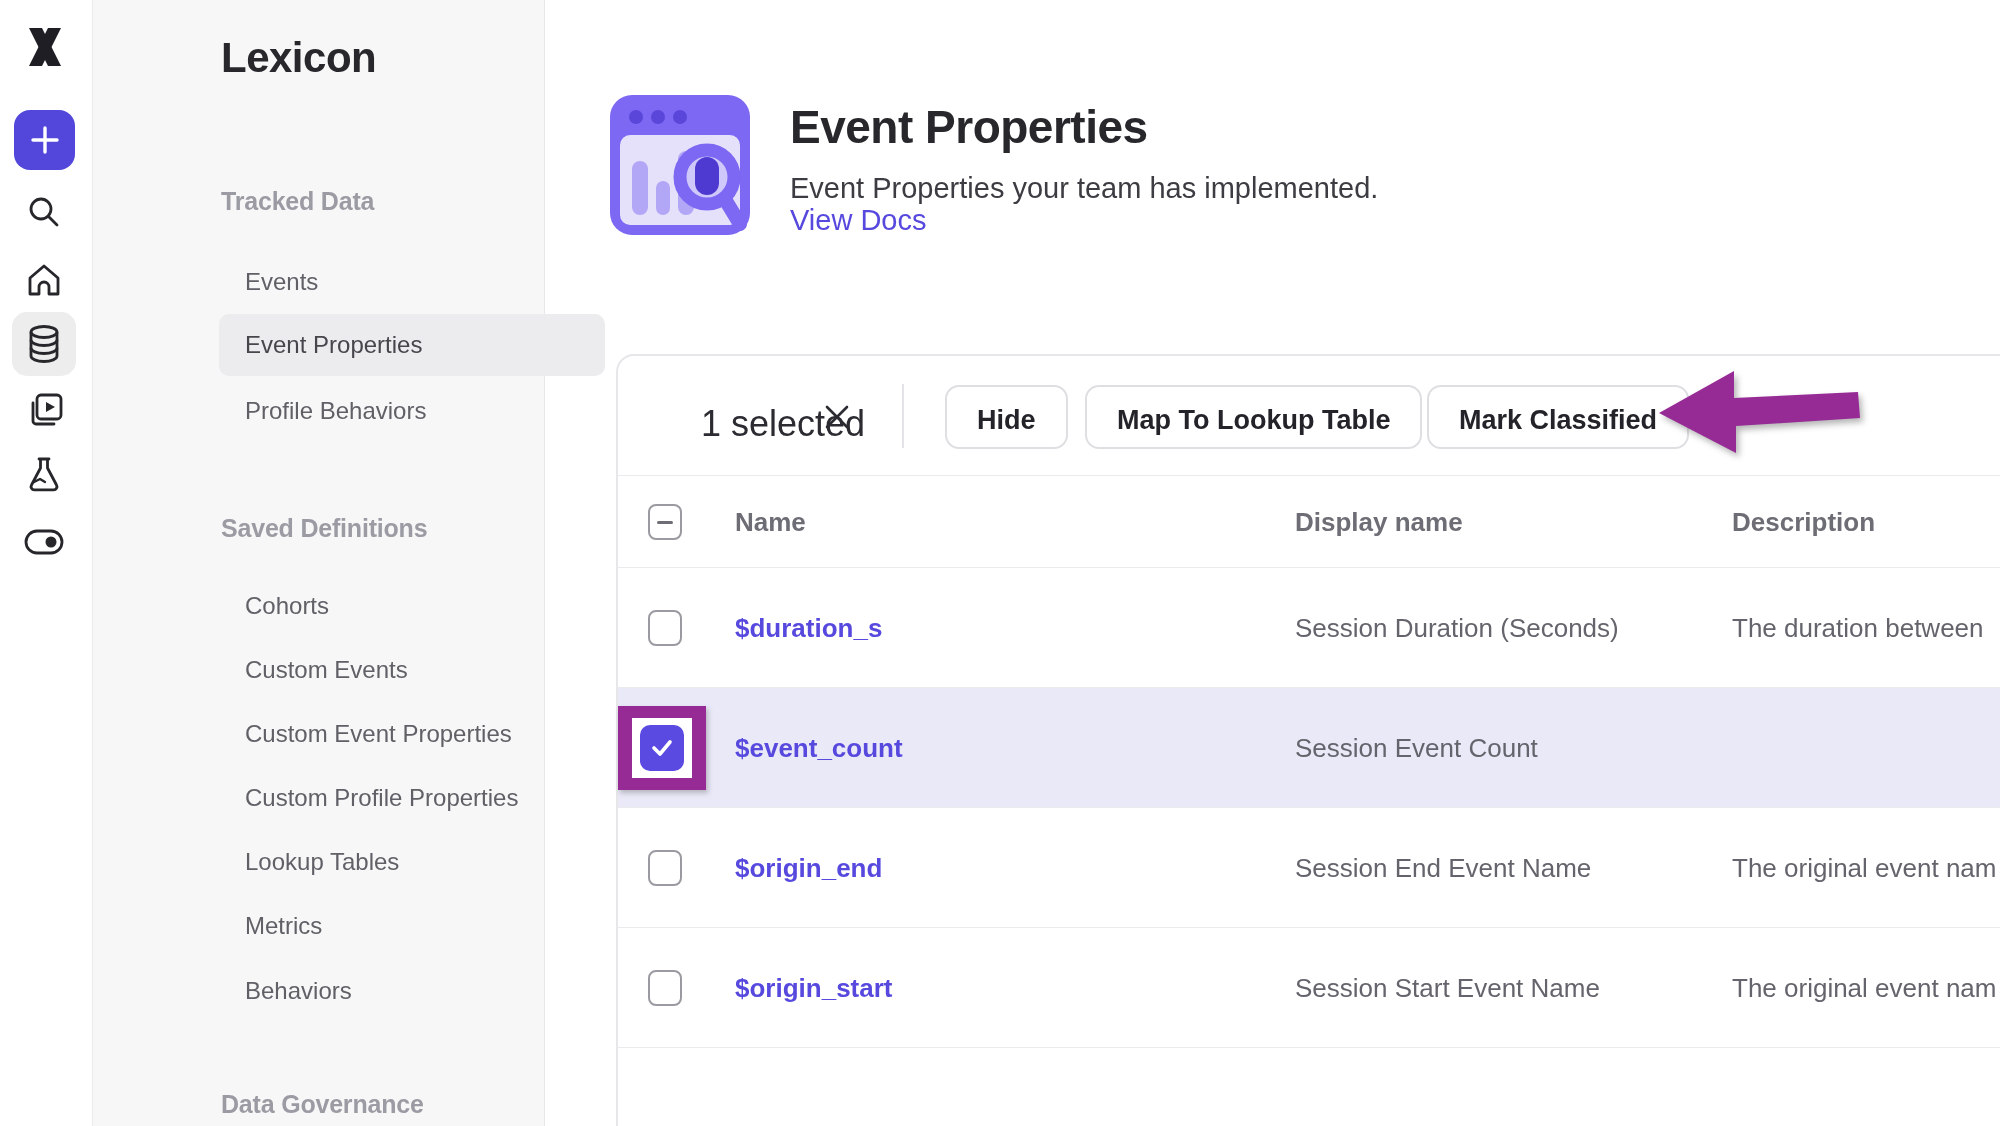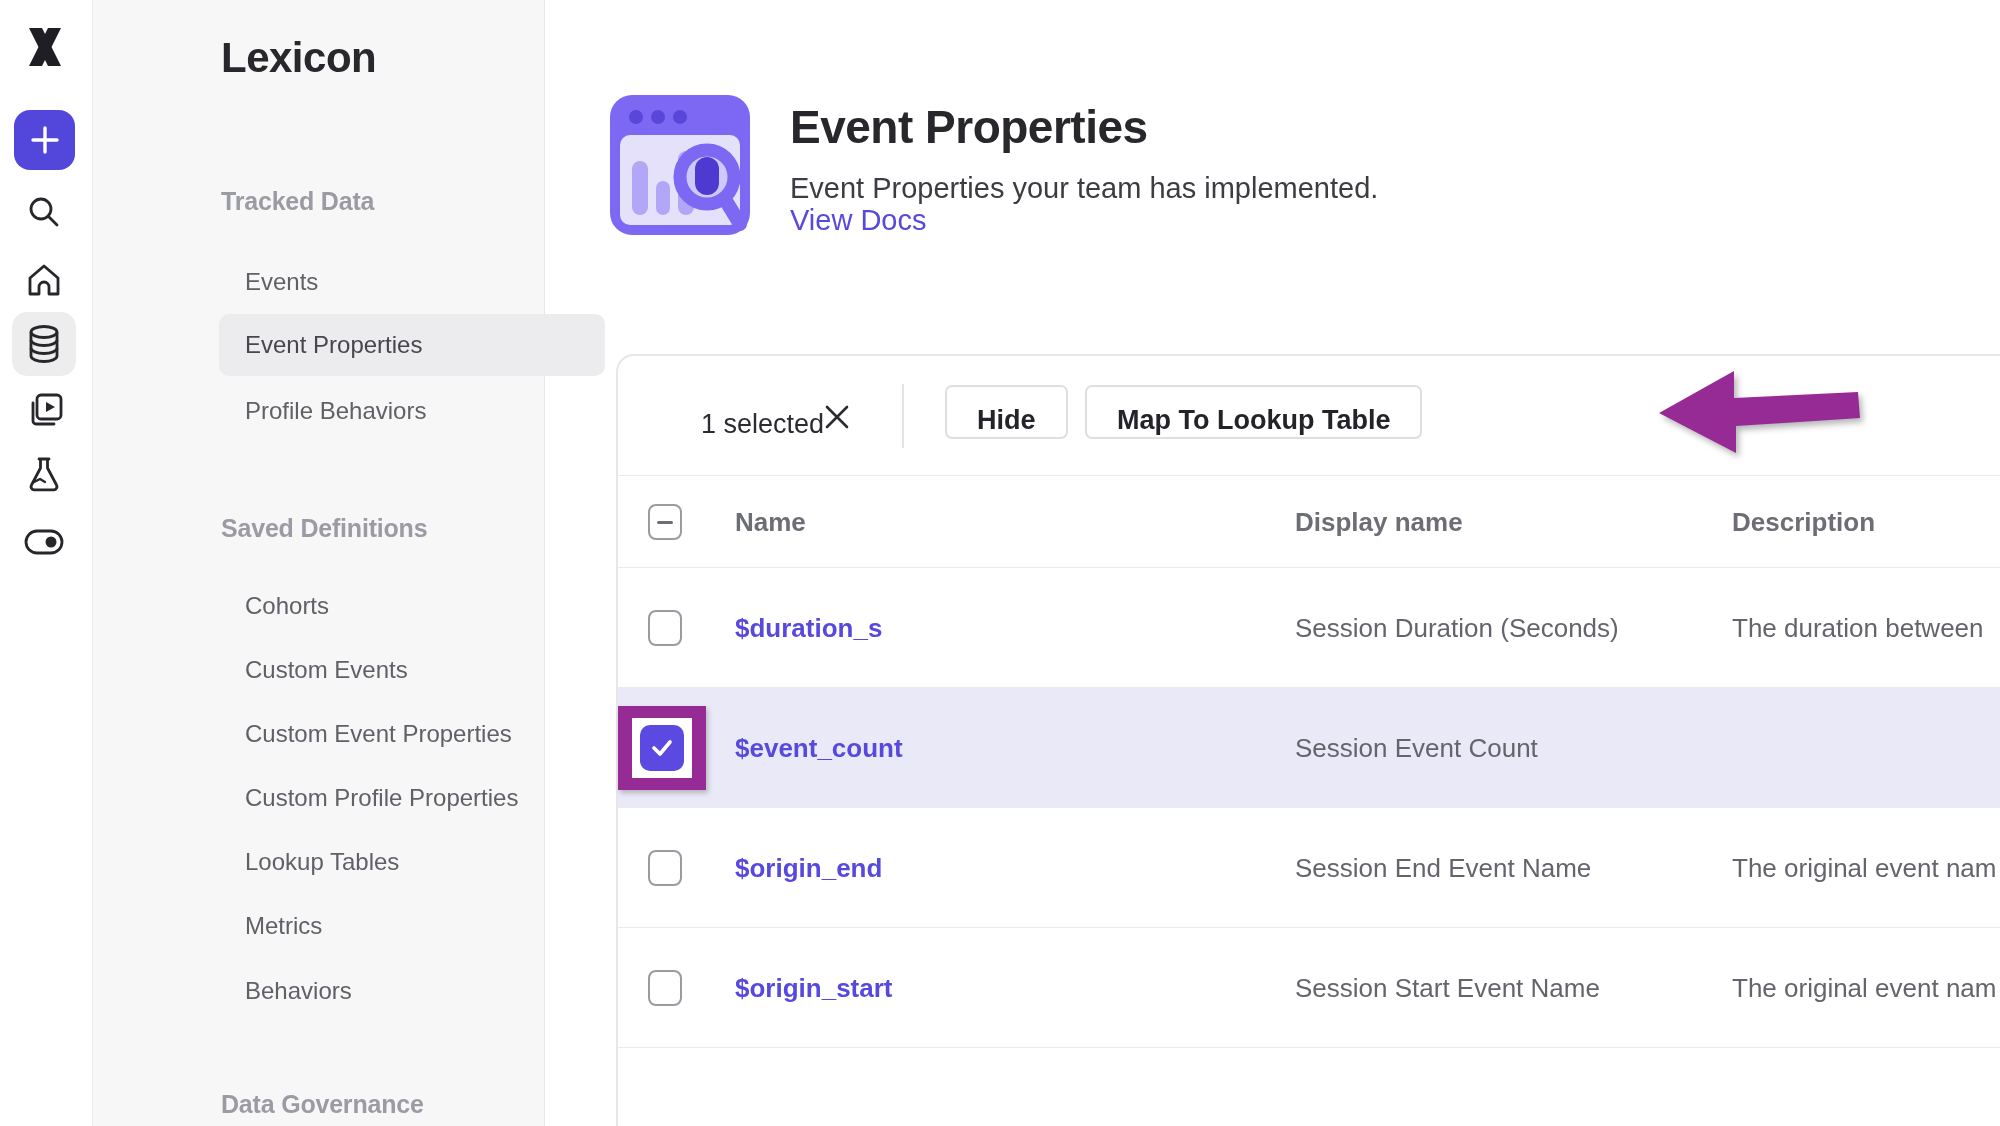--- a/index.html
+++ b/index.html
@@ -46,26 +46,26 @@
               letter-spacing:-0.5px;color:var(--text-dark);}
   .page-subtitle{position:absolute;left:790px;top:164px;font-size:29px;color:#3c3c42;margin-top:8px;}
   .view-docs{position:absolute;left:790px;top:204px;font-size:29px;color:var(--accent);
              cursor:pointer;text-decoration:none;}
 
   
   .card{position:absolute;left:616px;top:354px;width:1420px;height:810px;background:#fff;
         border:2px solid #e7e7ea;border-radius:18px;}
   .toolbar{position:absolute;left:0;top:0;right:0;height:120px;border-bottom:1px solid #ebebee;}
   .selected-count{position:absolute;left:83px;top:0;height:136px;display:flex;align-items:center;
-                  font-size:27px;font-weight:500;color:#2b2b31;}
+                  font-size:36px;font-weight:500;color:#2b2b31;}
   .clear-selection{position:absolute;left:202px;top:44px;width:34px;height:34px;background:none;
                    border:none;cursor:pointer;display:flex;align-items:center;justify-content:center;}
   .toolbar-divider{position:absolute;left:284px;top:28px;width:2px;height:64px;background:#e4e4e8;}
-  .tb-btn{position:absolute;top:29px;height:54px;background:#fff;border:2px solid #dfdfe3;
-          border-radius:7px;font-family:"Liberation Sans",sans-serif;font-size:27px;
+  .tb-btn{position:absolute;top:29px;height:64px;background:#fff;border:2px solid #dfdfe3;
+          border-radius:14px;font-family:"Liberation Sans",sans-serif;font-size:27px;
           font-weight:600;color:#232329;cursor:pointer;padding:18px 30px;}
   .tb-btn.hide{left:327px;}
   .tb-btn.maplookup{left:467px;}
   .tb-btn.classify{left:809px;}
 
   .thead{position:absolute;left:0;top:120px;right:0;height:92px;border-bottom:1px solid #ebebee;}
   .th{position:absolute;top:0;height:92px;display:flex;align-items:center;font-size:26px;
       font-weight:600;color:var(--table-header-text);}
   .th.c-name{left:117px;} .th.c-display{left:677px;} .th.c-desc{left:1114px;}
 
@@ -199,20 +199,21 @@
     <div class="selected-count">1 selected</div>
     <button class="clear-selection">
       <svg width="28" height="28" viewBox="0 0 28 28">
         <line x1="4" y1="4" x2="24" y2="24" stroke="#2b2b31" stroke-width="2.6" stroke-linecap="round"></line>
         <line x1="24" y1="4" x2="4" y2="24" stroke="#2b2b31" stroke-width="2.6" stroke-linecap="round"></line>
       </svg>
     </button>
     <div class="toolbar-divider"></div>
     <button class="tb-btn hide">Hide</button>
     <button class="tb-btn maplookup">Map To Lookup Table</button>
+    <button class="tb-btn classify">Mark Classified</button>
   </div>
 
   <div class="thead">
     <div class="checkbox">
       <span class="minus-mark"></span>
     </div>
     <div class="th c-name">Name</div>
     <div class="th c-display">Display name</div>
     <div class="th c-desc">Description</div>
   </div>

